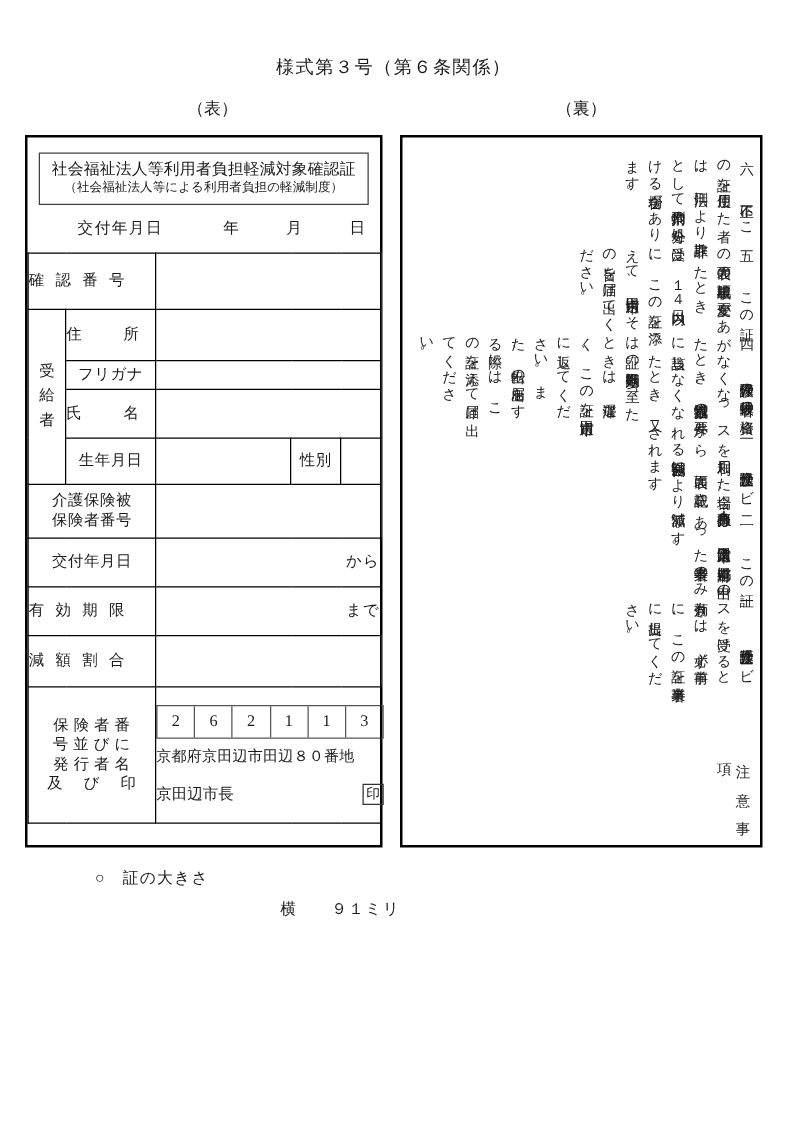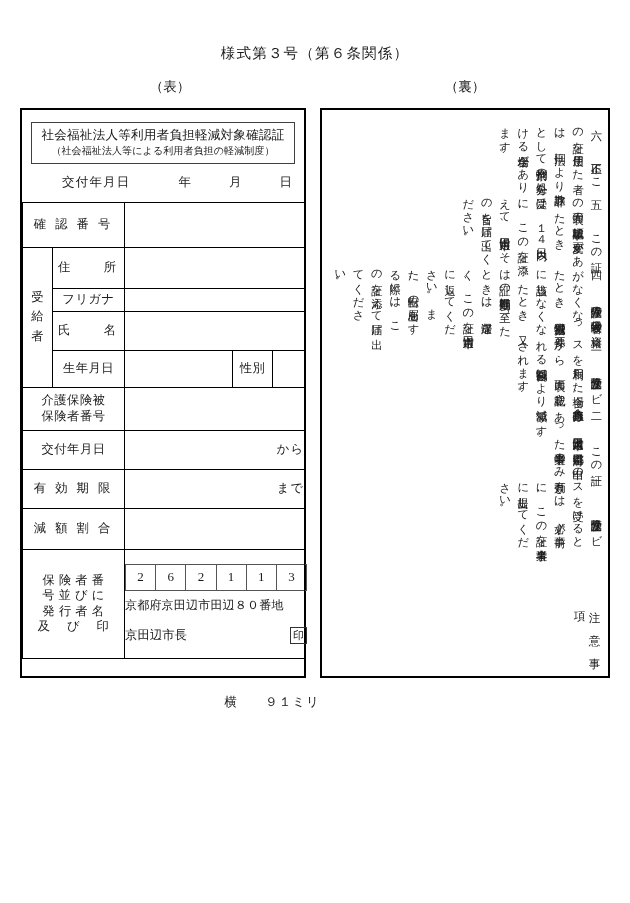--- a/index.html
+++ b/index.html
@@ -85,21 +85,20 @@
     width: 100%;
     table-layout: fixed;
   }
   table.grid td {
     border: 1px solid #000;
     font-size: 12.3px;
     padding: 0;
     vertical-align: middle;
   }
   td.lbl {
-    text-align: center;
     letter-spacing: 3px;
     padding: 0 2px;
     white-space: nowrap;
   }
   td.lbl-tight {
     text-align: center;
     letter-spacing: 0.5px;
     line-height: 1.25;
     font-size: 12.2px;
   }
@@ -381,14 +380,15 @@
 
     <div class="note-item">
       <span class="note-num">六</span>
       <span class="note-gap"></span>
       <span class="note-text">不正にこの証を使用した者は、刑法により詐欺罪として拘禁刑の処分を受ける場合があります。</span>
     </div>
   </div>
 </div>
 
 <div class="size-notes">
+  <div class="ln1">○　証の大きさ</div>
   <div class="ln3">横　　９１ミリ</div>
 </div>
 
 </body></html>

